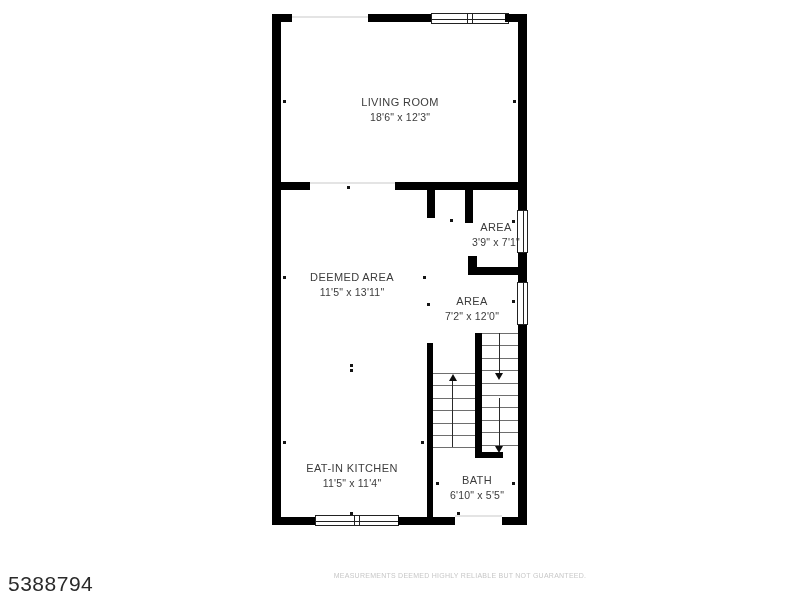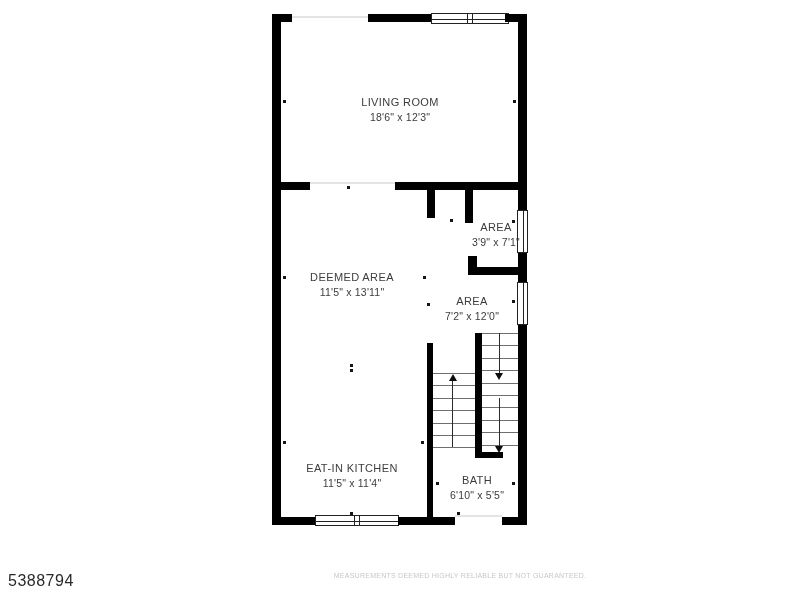--- a/index.html
+++ b/index.html
@@ -18,21 +18,21 @@
   .treads{position:absolute;background:repeating-linear-gradient(to bottom,#6e6e6e 0,#6e6e6e 1px,transparent 1px,transparent 12.4px);}
   .sline{position:absolute;width:1px;background:#2a2a2a;}
   .tri-down{position:absolute;width:0;height:0;border-left:4px solid transparent;border-right:4px solid transparent;border-top:7px solid #0c0c0c;}
   .tri-up{position:absolute;width:0;height:0;border-left:4px solid transparent;border-right:4px solid transparent;border-bottom:7px solid #0c0c0c;}
   .tick{position:absolute;width:3px;height:3px;background:#151515;}
   
   .room{position:absolute;transform:translateX(-50%);text-align:center;white-space:nowrap;color:#3c3c3c;}
   .rname{font-size:11px;letter-spacing:.4px;line-height:14px;}
   .rdims{font-size:10.5px;letter-spacing:.2px;line-height:14px;margin-top:1px;}
   
-  .mls{position:absolute;left:8px;top:572px;font-size:16px;color:#2a2a2a;letter-spacing:.5px;}
+  .mls{position:absolute;left:8px;top:572px;font-size:21px;color:#2a2a2a;letter-spacing:.5px;}
   .disclaimer{position:absolute;left:460px;top:572px;transform:translateX(-50%);font-size:7px;letter-spacing:.25px;color:#c7c7c7;white-space:nowrap;}
 </style>
 </head>
 <body>
 
 <div id="canvas">
 
   <div class="w" style="left:272px;top:14px;width:9px;height:511px;"></div>
   <div class="w" style="left:272px;top:14px;width:20px;height:8px;"></div>
   <div class="thin" style="left:292px;top:16px;width:76px;"></div>

